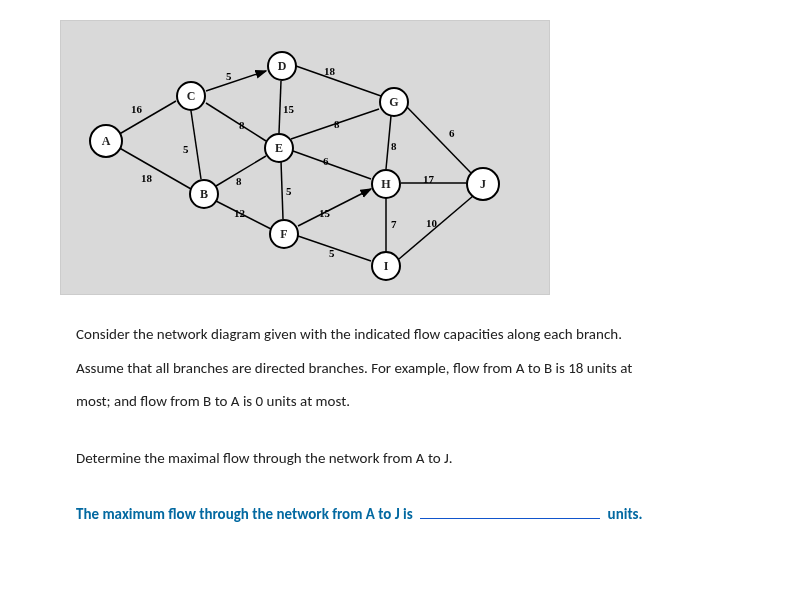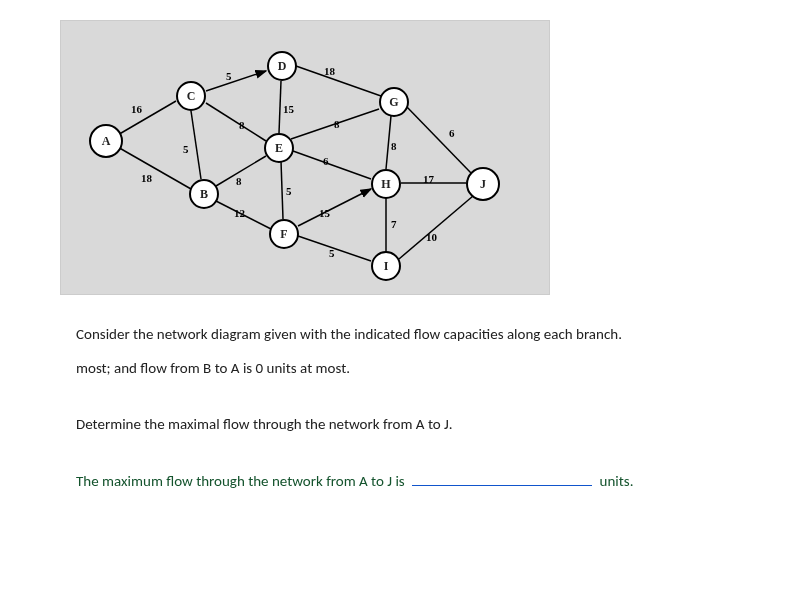--- a/index.html
+++ b/index.html
@@ -47,21 +47,21 @@
       position: absolute;
       top: 0; left: 0;
       width: 100%; height: 100%;
       pointer-events: none;
     }
     .content {
       padding: 0 76px;
     }
     .paragraph { margin-bottom: 5px; }
     .question { margin-top: 28px; margin-bottom: 28px; }
-    .answer-line { color: #14532d; margin-top: 16px; }
+    .answer-line { color: #0369a1; margin-top: 16px; font-weight: bold; }
     .blank {
       display: inline-block;
       border-bottom: 1px solid #1155cc;
       width: 180px;
       height: 0.9em;
       vertical-align: baseline;
       margin: 0 4px;
     }
   </style>
 </head>
@@ -117,25 +117,26 @@
   <span class="edge-label" style="left:173px; top:182px;">12</span>
   <span class="edge-label" style="left:273px; top:93px;">8</span>
   <span class="edge-label" style="left:225px; top:160px;">5</span>
   <span class="edge-label" style="left:262px; top:130px;">6</span>
   <span class="edge-label" style="left:258px; top:182px;">15</span>
   <span class="edge-label" style="left:268px; top:222px;">5</span>
   <span class="edge-label" style="left:330px; top:115px;">8</span>
   <span class="edge-label" style="left:388px; top:102px;">6</span>
   <span class="edge-label" style="left:362px; top:148px;">17</span>
   <span class="edge-label" style="left:330px; top:193px;">7</span>
-  <span class="edge-label" style="left:365px; top:206px;">10</span>
+  <span class="edge-label" style="left:365px; top:192px;">10</span>
 </div>
 
 <div class="content">
   <div class="paragraph">Consider the network diagram given with the indicated flow capacities along each branch.</div>
+  <div class="paragraph">Assume that all branches are directed branches. For example, flow from A to B is 18 units at</div>
   <div class="paragraph">most; and flow from B to A is 0 units at most.</div>
   <div class="question">Determine the maximal flow through the network from A to J.</div>
   <div class="answer-line">
     <span>The maximum flow through the network from A to J is</span>
     <span class="blank"></span>
     <span>units.</span>
   </div>
 </div>
 
 </body></html>

